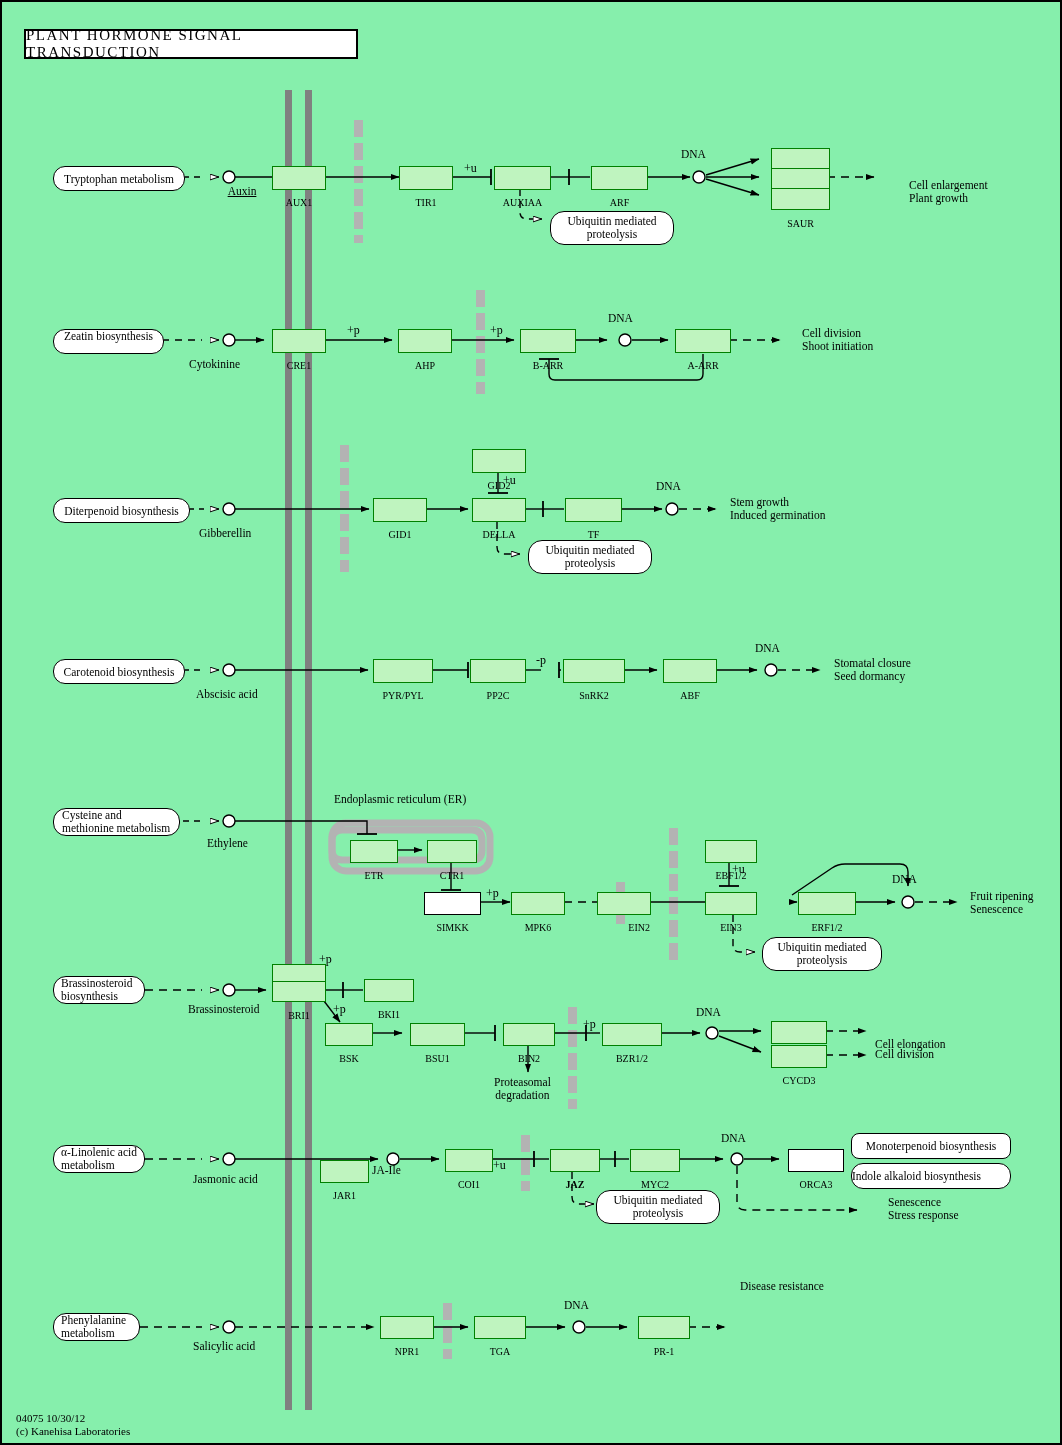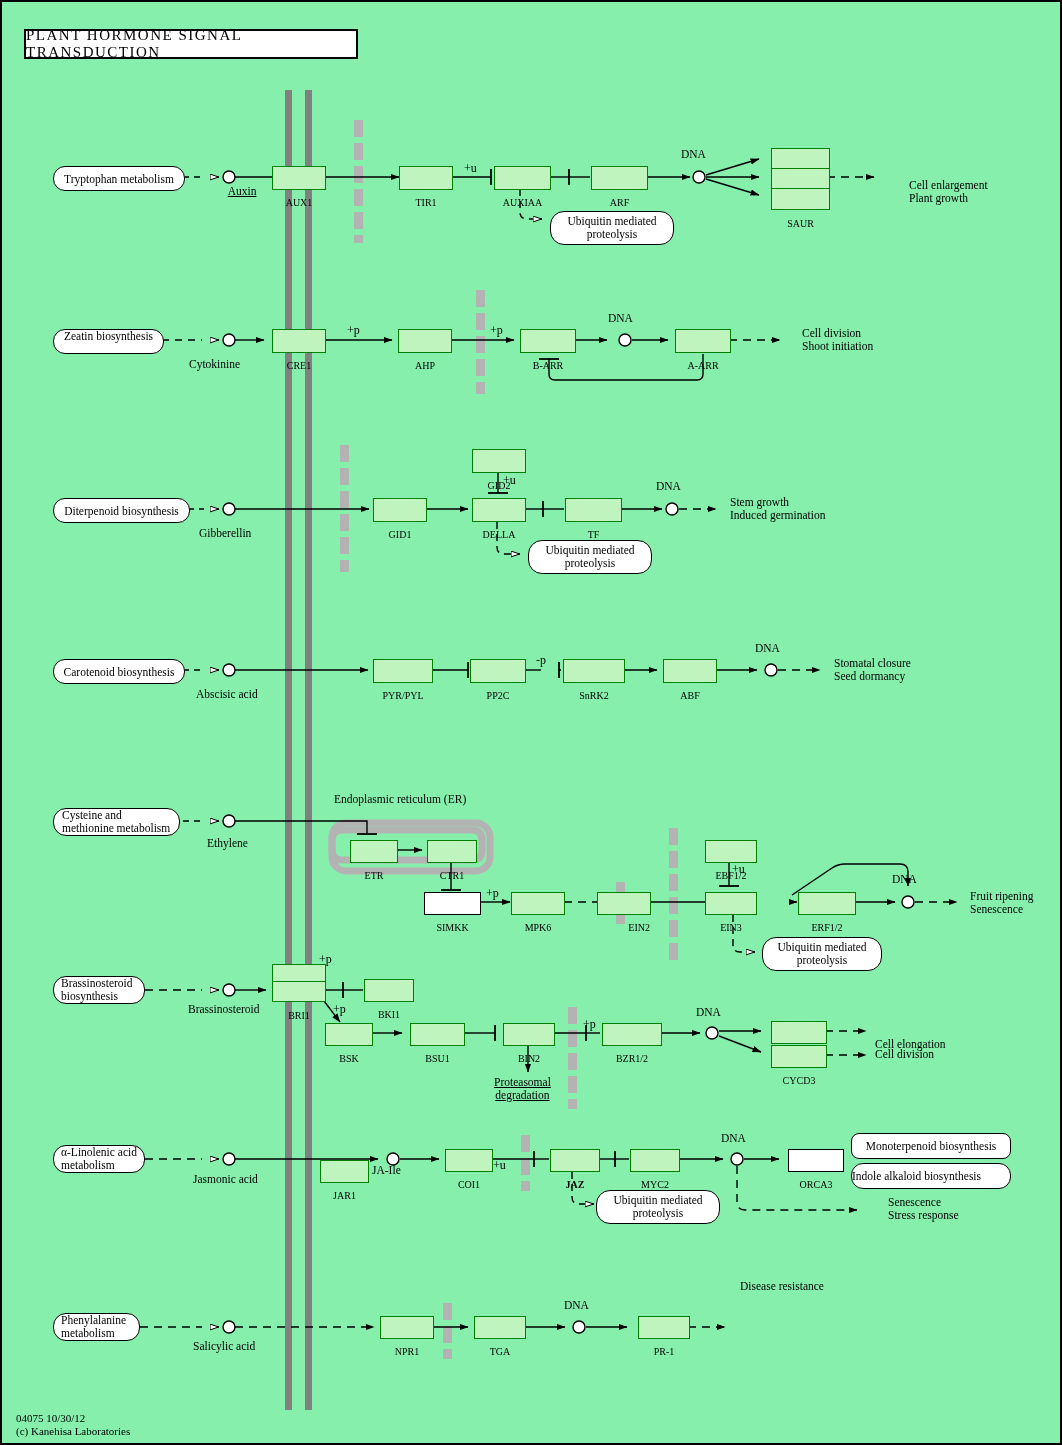--- a/index.html
+++ b/index.html
@@ -489,21 +489,21 @@
     <span class="gene">BSK</span>
   </div>
   <div style="position:absolute;left:408px;top:1021px;width:53px;height:21px;border:1.5px solid #008000;
               background:#bff4bf;display:flex;align-items:center;justify-content:center;">
     <span class="gene">BSU1</span>
   </div>
   <div style="position:absolute;left:501px;top:1021px;width:50px;height:21px;border:1.5px solid #008000;
               background:#bff4bf;display:flex;align-items:center;justify-content:center;">
     <span class="gene">BIN2</span>
   </div>
-  <div style="position:absolute;left:492px;top:1074px;line-height:13px;text-align:center;text-decoration:underline;">
+  <div style="position:absolute;left:492px;top:1074px;line-height:13px;text-align:center;">
     <div class="lblsm">Proteasomal</div>
     <div class="lblsm">degradation</div>
   </div>
   <div style="position:absolute;left:581px;top:1015px;" class="mod">+p</div>
   <div style="position:absolute;left:600px;top:1021px;width:58px;height:21px;border:1.5px solid #008000;
               background:#bff4bf;display:flex;align-items:center;justify-content:center;">
     <span class="gene">BZR1/2</span>
   </div>
   <div style="position:absolute;left:694px;top:1004px;" class="lblsm">DNA</div>
   <div style="position:absolute;left:769px;top:1019px;width:54px;height:21px;border:1.5px solid #008000;

